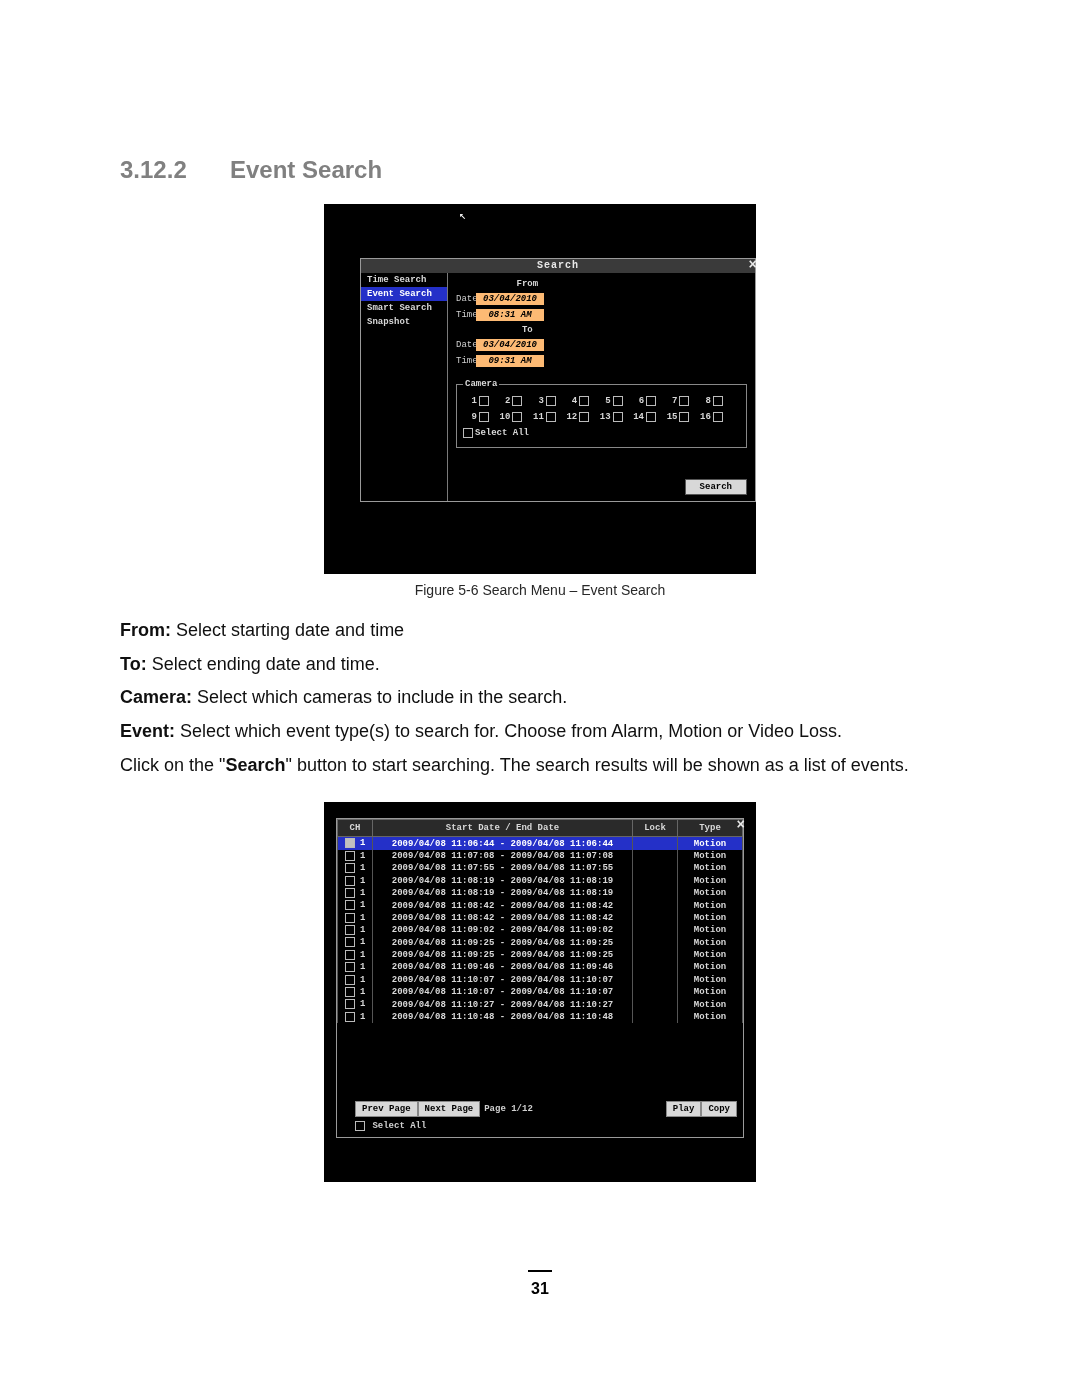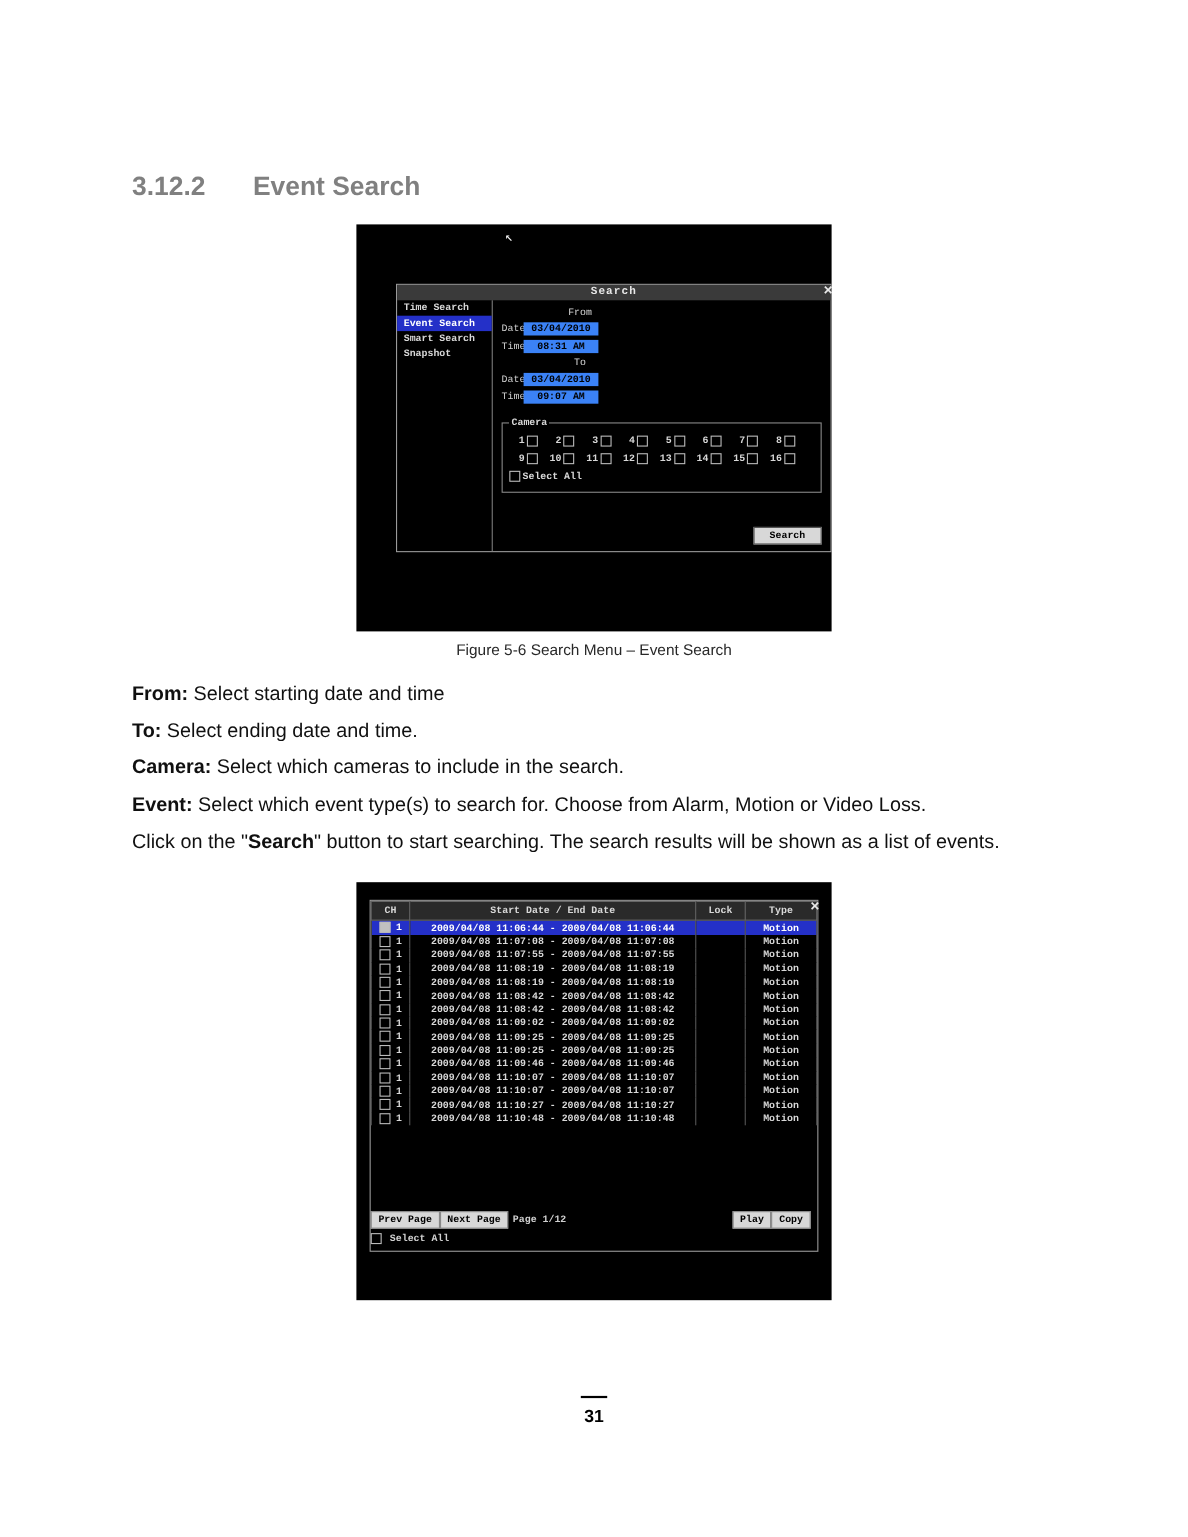--- a/index.html
+++ b/index.html
@@ -19,24 +19,24 @@
   .cursor{position:absolute;left:135px;top:4px;color:#fff;font-size:12px;}
   .dlg{position:absolute;left:36px;top:54px;width:396px;height:244px;border:1px solid #9a9a9a;box-sizing:border-box;}
   .dlg-title{background:#3a3a3a;height:14px;line-height:14px;text-align:center;color:#e8e8e8;letter-spacing:1px;font-weight:bold;font-size:10px;}
   .dlg-close{position:absolute;right:-2px;top:-1px;color:#e8e8e8;font-size:14px;line-height:14px;font-weight:bold;}
   .dlg-body{display:flex;height:calc(100% - 14px);}
   .side{width:86px;border-right:1px solid #7a7a7a;}
   .side-item{padding:2px 6px;color:#d8d8d8;font-weight:bold;font-size:9px;white-space:nowrap;}
   .side-item.sel{background:#2430c8;color:#fff;}
   .pane{flex:1;padding:6px 8px 6px 8px;position:relative;}
   .col{display:inline-block;vertical-align:top;width:49%;text-align:left;}
-  .col .hd{color:#d8d8d8;font-size:9px;font-weight:normal;text-align:center;margin-bottom:4px;}
+  .col .hd{color:#d8d8d8;font-size:9px;font-weight:bold;text-align:center;margin-bottom:4px;}
   .row{margin-bottom:4px;white-space:nowrap;}
   .lab{color:#d0d0d0;font-size:9px;display:inline-block;width:20px;}
-  .valbox{display:inline-block;background:#3b82f6;color:#000;font-weight:bold;font-size:9px;padding:1px 4px;min-width:60px;text-align:center;}
+  .valbox{display:inline-block;background:#fdba74;color:#000;font-weight:bold;font-size:9px;padding:1px 4px;min-width:60px;text-align:center;font-style:italic;}
   fieldset{border:1px solid #888;margin:8px 0 0 0;padding:4px 6px 6px 6px;}
   legend{color:#d8d8d8;font-size:9px;font-weight:bold;padding:0 2px;}
   .chk{display:inline-block;width:8px;height:8px;border:1px solid #bbb;vertical-align:middle;margin-right:2px;}
   .camrow{font-size:9px;color:#d8d8d8;font-weight:bold;line-height:16px;}
   .camrow span.n{display:inline-block;width:14px;text-align:right;margin-right:2px;}
   .btn{display:inline-block;background:#d8d8d8;color:#000;font-weight:bold;font-size:9px;padding:2px 14px;border:1px solid #555;}
   .searchbtn{position:absolute;right:8px;bottom:6px;}
   .evopt{display:inline-block;margin-right:20px;font-size:9px;color:#d8d8d8;font-weight:bold;}
 
   
@@ -45,21 +45,21 @@
   .x2{position:absolute;right:-2px;top:-2px;color:#e8e8e8;font-size:14px;font-weight:bold;}
   table.res{width:100%;border-collapse:collapse;font-size:9px;color:#d8d8d8;font-weight:bold;}
   table.res th{background:#2a2a2a;border:1px solid #666;padding:3px 2px;}
   table.res td{border-left:1px solid #555;border-right:1px solid #555;padding:1px 2px;text-align:center;white-space:nowrap;}
   table.res tr.sel td{background:#2430c8;color:#fff;}
   table.res td.chcell{width:28px;}
   table.res td.typecell{width:58px;}
   table.res td.lockcell{width:38px;}
   .sq{display:inline-block;width:8px;height:8px;border:1px solid #bbb;vertical-align:middle;}
   .sq.filled{background:#c0c0c0;}
-  .foot{position:absolute;left:0;right:6px;bottom:6px;}
+  .foot{position:absolute;left:18px;right:6px;bottom:6px;}
   .foot .btn{padding:2px 6px;margin-right:0;border:1px solid #888;}
   .foot .pg{color:#d0d0d0;font-size:9px;font-weight:bold;margin-left:4px;}
   .foot .right{float:right;}
   .foot2{margin-top:4px;color:#d0d0d0;font-size:9px;font-weight:bold;}
 </style>
 </head>
 <body>
 
 <div class="page">
 
@@ -82,21 +82,21 @@
         <div class="pane">
           <div>
             <div class="col">
               <div class="hd">From</div>
               <div class="row"><span class="lab">Date</span><span class="valbox">03/04/2010</span></div>
               <div class="row"><span class="lab">Time</span><span class="valbox">08:31 AM</span></div>
             </div>
             <div class="col">
               <div class="hd">To</div>
               <div class="row"><span class="lab">Date</span><span class="valbox">03/04/2010</span></div>
-              <div class="row"><span class="lab">Time</span><span class="valbox">09:07 AM</span></div>
+              <div class="row"><span class="lab">Time</span><span class="valbox">09:31 AM</span></div>
             </div>
           </div>
 
           <fieldset>
             <legend>Camera</legend>
             <div class="camrow" id="camrow1"><span class="n">1</span><span class="chk"></span> <span class="n">2</span><span class="chk"></span> <span class="n">3</span><span class="chk"></span> <span class="n">4</span><span class="chk"></span> <span class="n">5</span><span class="chk"></span> <span class="n">6</span><span class="chk"></span> <span class="n">7</span><span class="chk"></span> <span class="n">8</span><span class="chk"></span> </div>
             <div class="camrow" id="camrow2"><span class="n">9</span><span class="chk"></span> <span class="n">10</span><span class="chk"></span> <span class="n">11</span><span class="chk"></span> <span class="n">12</span><span class="chk"></span> <span class="n">13</span><span class="chk"></span> <span class="n">14</span><span class="chk"></span> <span class="n">15</span><span class="chk"></span> <span class="n">16</span><span class="chk"></span> </div>
             <div class="camrow"><span class="chk"></span><span>Select All</span></div>
           </fieldset>
 

